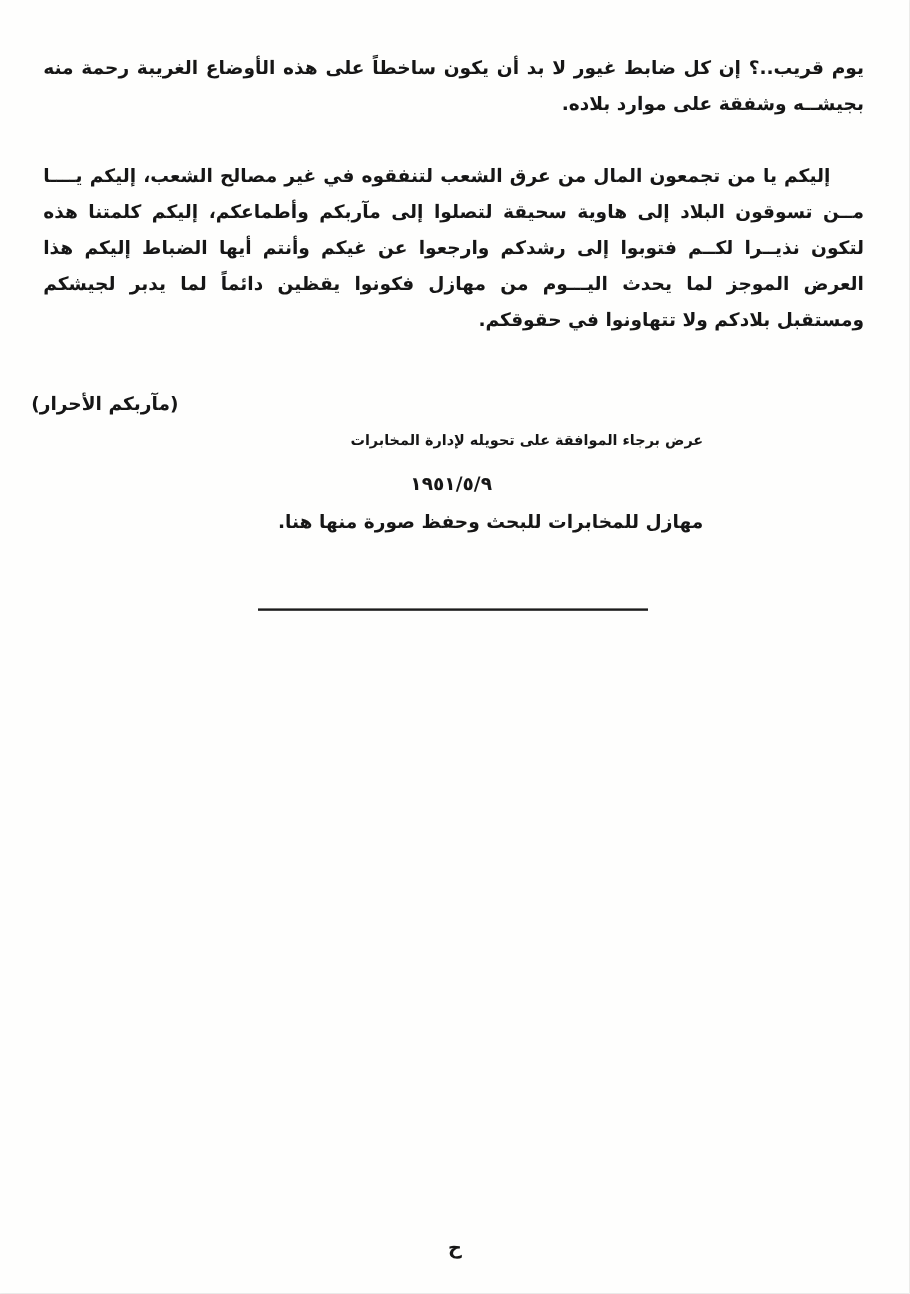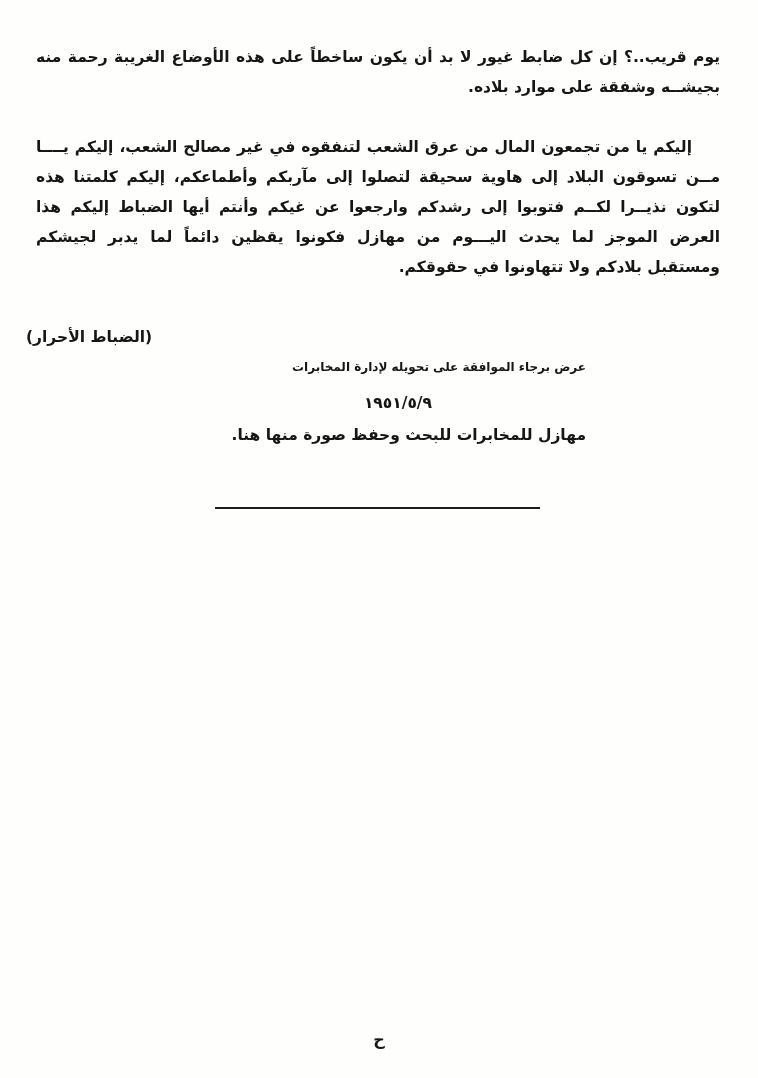--- a/index.html
+++ b/index.html
@@ -43,21 +43,21 @@
   .note1 {
     position: absolute;
     top: 360px;
     right: 172px;
     font-size: 12px;
     font-weight: 700;
   }
   .date {
     position: absolute;
     top: 394px;
-    right: 326px;
+    right: 348px;
     font-size: 15.5px;
     font-weight: 700;
     letter-spacing: 1px;
   }
   .note2 {
     position: absolute;
     top: 426px;
     right: 172px;
     font-size: 15.5px;
     font-weight: 700;
@@ -82,21 +82,21 @@
 </style>
 </head>
 <body>
 
 <div class="page">
 
   <p class="para p2">إليكم يا من تجمعون المال من عرق الشعب لتنفقوه في غير مصالح الشعب، إليكم يــــا مــن تسوقون البلاد إلى هاوية سحيقة لتصلوا إلى مآربكم وأطماعكم، إليكم كلمتنا هذه لتكون نذيــرا لكــم فتوبوا إلى رشدكم وارجعوا عن غيكم وأنتم أيها الضباط إليكم هذا العرض الموجز لما يحدث اليـــوم من مهازل فكونوا يقظين دائماً لما يدبر لجيشكم ومستقبل بلادكم ولا تتهاونوا في حقوقكم.</p>
 
   <p class="para p1">يوم قريب..؟ إن كل ضابط غيور لا بد أن يكون ساخطاً على هذه الأوضاع الغريبة رحمة منه بجيشــه وشفقة على موارد بلاده.</p>
 
-  <div class="signature">(الضباط الأحرار)</div>
+  <div class="signature">(مآربكم الأحرار)</div>
 
   <div class="note1">عرض برجاء الموافقة على تحويله لإدارة المخابرات</div>
 
   <div class="date">١٩٥١/٥/٩</div>
 
   <div class="note2">مهازل للمخابرات للبحث وحفظ صورة منها هنا.</div>
 
   <div class="rule"></div>
 
   <div class="pagemark">ح</div>

